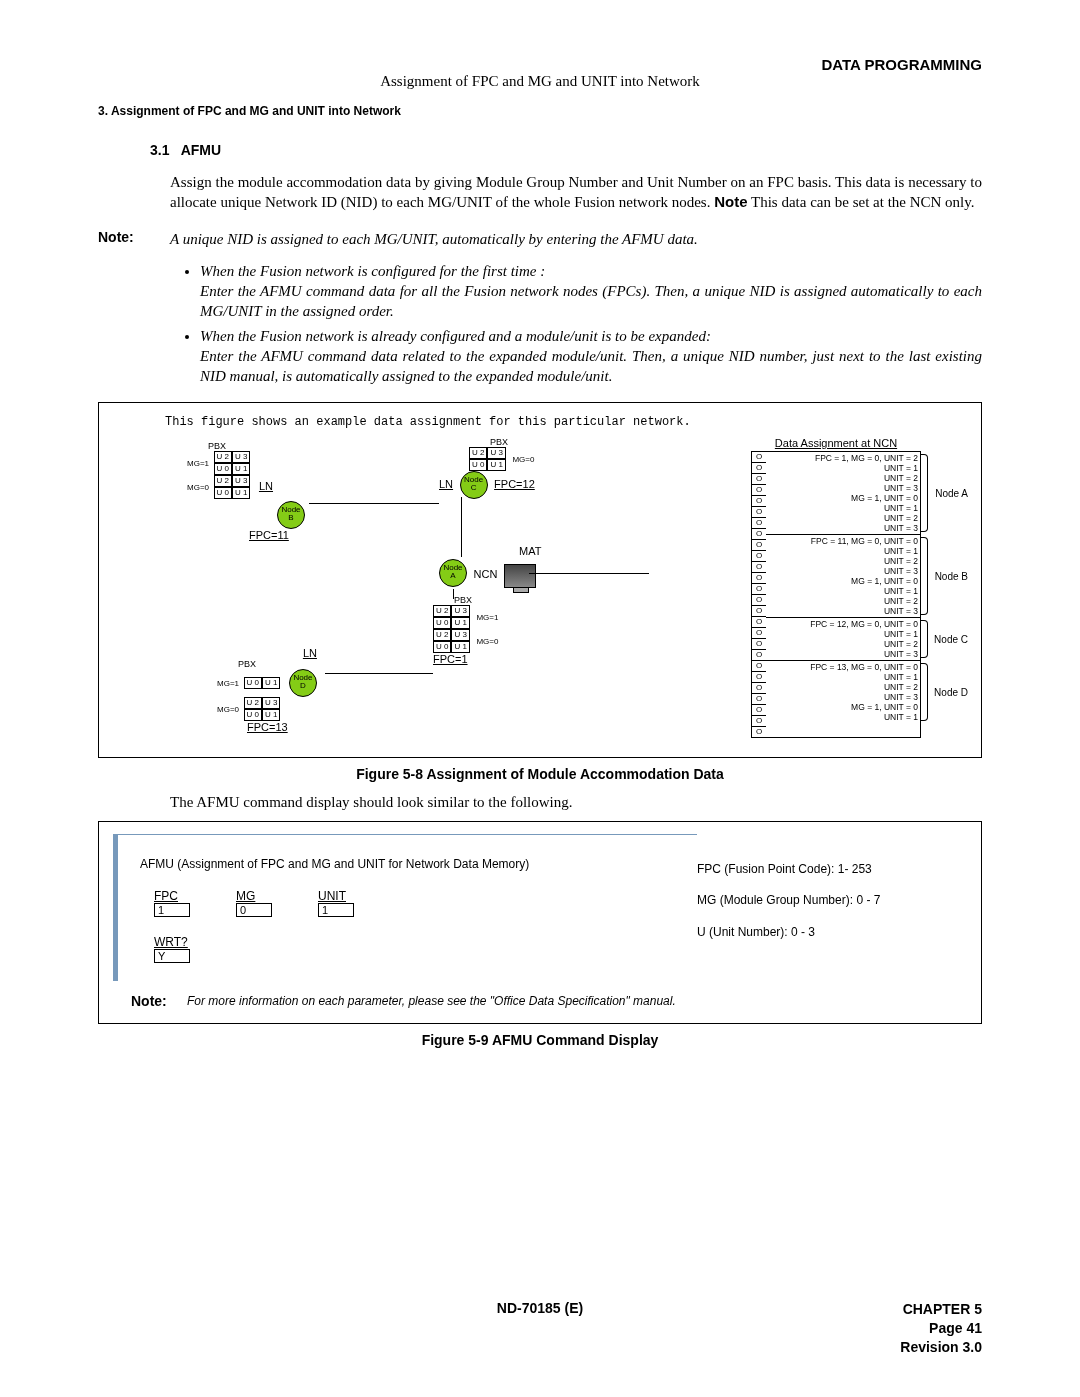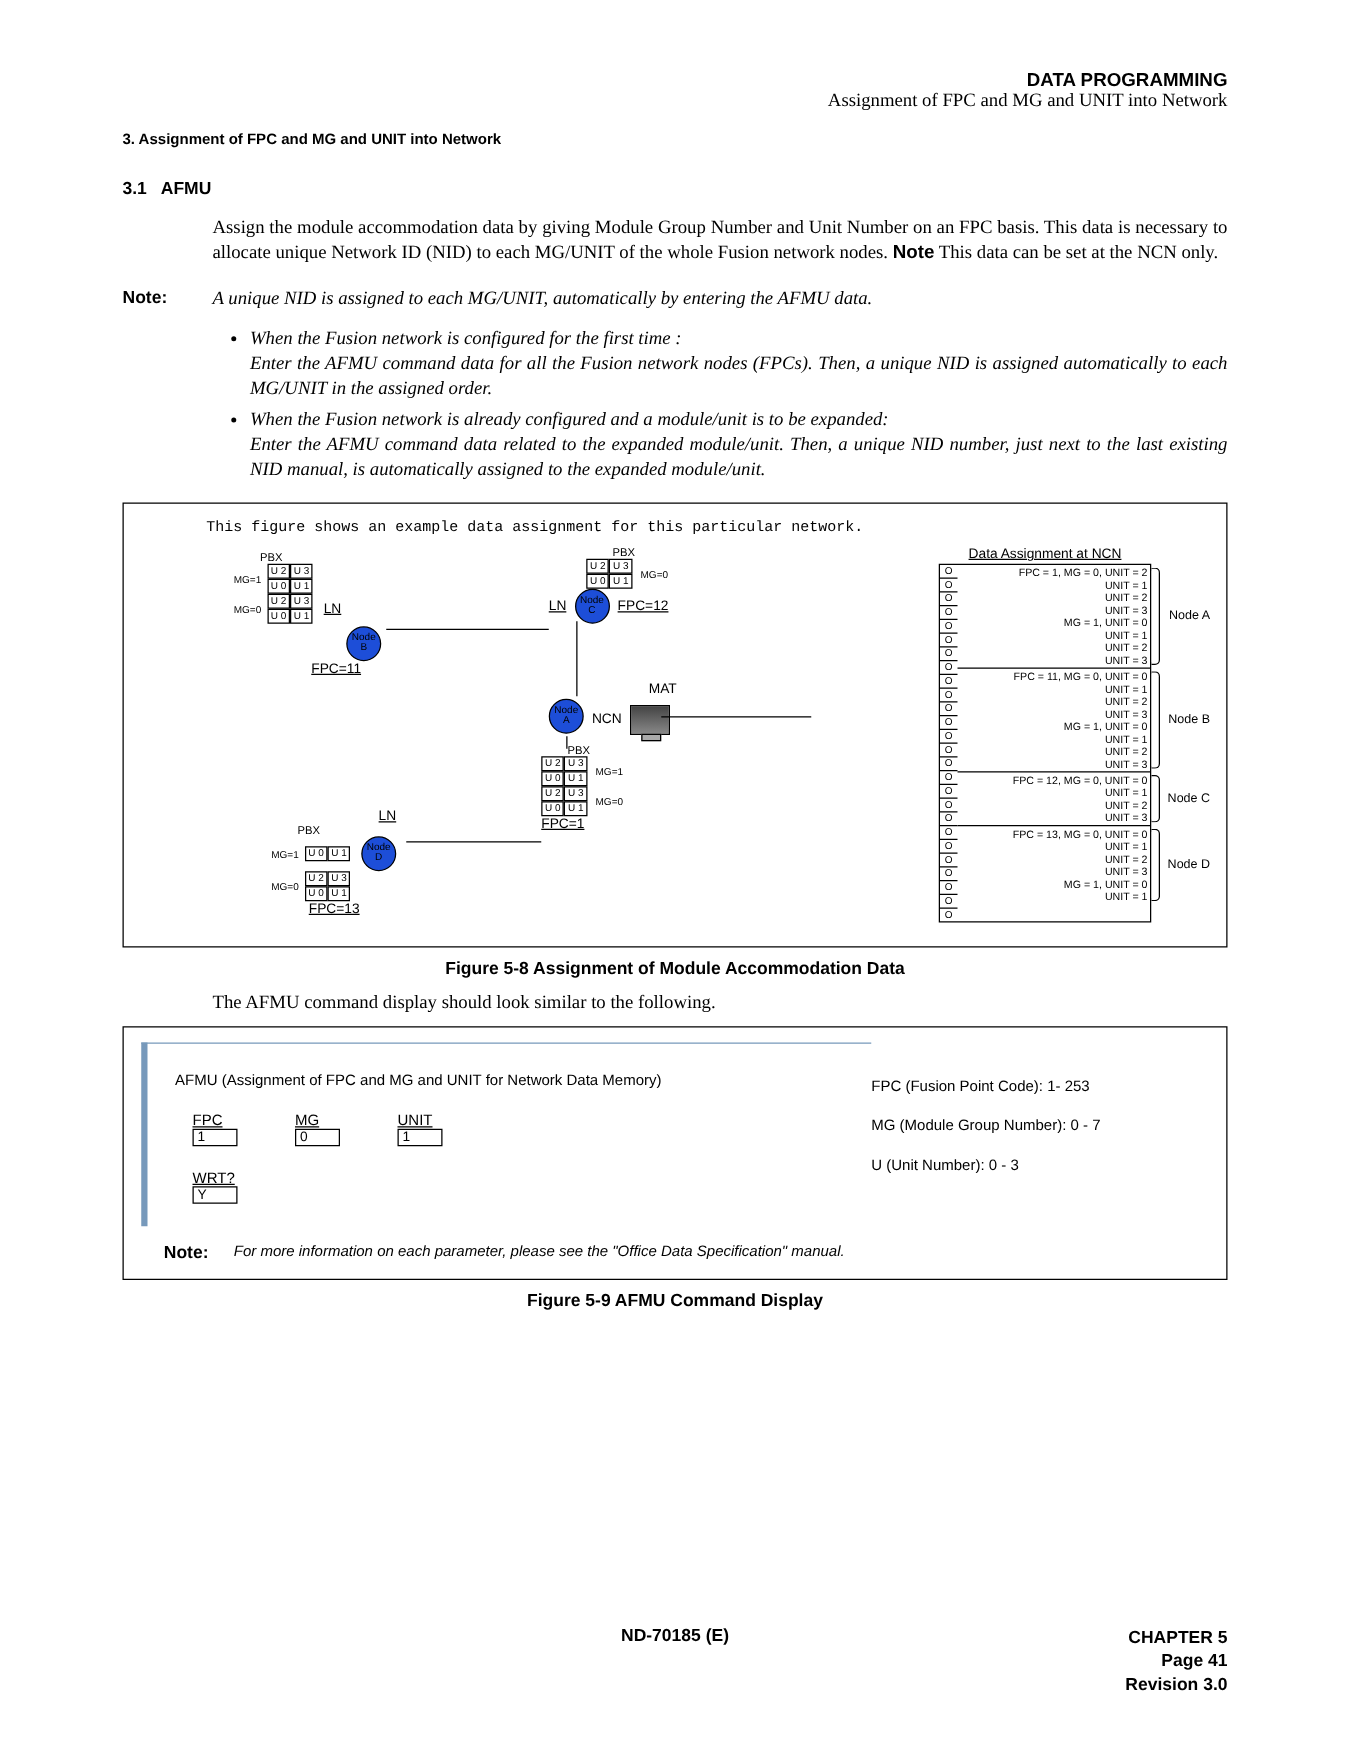--- a/index.html
+++ b/index.html
@@ -21,31 +21,33 @@
     margin-bottom: 14px;
   }
   .hdr-title {
     font-family: Arial, Helvetica, sans-serif;
     font-weight: bold;
     font-size: 15px;
   }
   .hdr-sub {
     font-family: "Times New Roman", serif;
     font-size: 15px;
+    text-align: center;
   }
   .sec-head {
     font-family: Arial, Helvetica, sans-serif;
     font-weight: bold;
     font-size: 12px;
     margin-bottom: 24px;
   }
   .sub-head {
     font-family: Arial, Helvetica, sans-serif;
     font-weight: bold;
     font-size: 14px;
+    margin-left: 52px;
     margin-bottom: 14px;
   }
   .body-para {
     margin-left: 72px;
     margin-bottom: 16px;
     line-height: 1.35;
     text-align: justify;
   }
   .inline-bold {
     font-family: Arial, Helvetica, sans-serif;
@@ -125,21 +127,21 @@
     font-size:8px; padding:0 2px; line-height:10px;
   }
   .mg-lbl { font-size:8px; margin-right:2px; }
   .ln { font-size:11px; text-decoration:underline; }
   .fpc { font-size:11px; text-decoration:underline; }
   .node-circ {
     display:inline-block; width:28px; height:28px;
     border:1px solid #000; border-radius:50%;
     font-size:8px; text-align:center; line-height:1;
     padding-top:4px; box-sizing:border-box;
-    background:#1d4ed8;
+    background:#84cc16;
   }
   .node-group { position:absolute; }
   .mat-lbl { font-size:11px; position:absolute; }
   .monitor {
     width:30px; height:22px; border:1px solid #000;
     background:linear-gradient(#444,#888);
     position:relative;
   }
   .monitor:after {
     content:""; position:absolute; bottom:-6px; left:8px;

